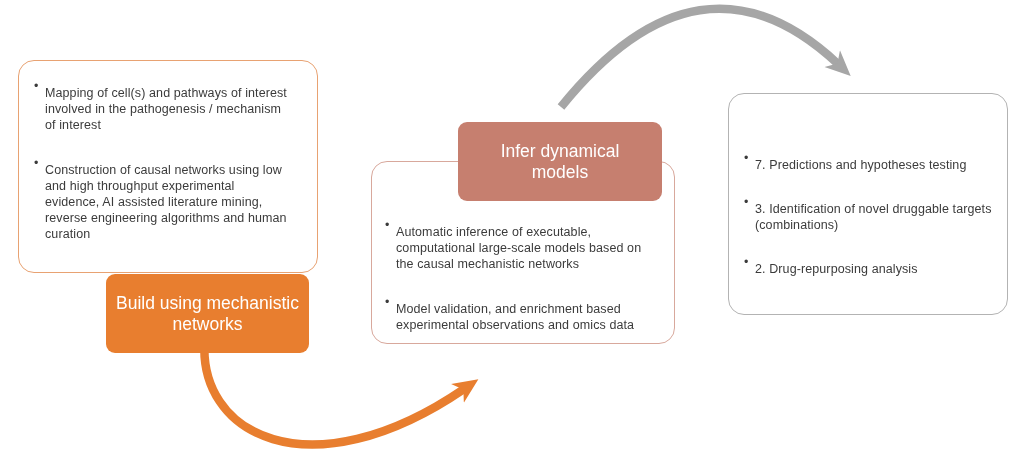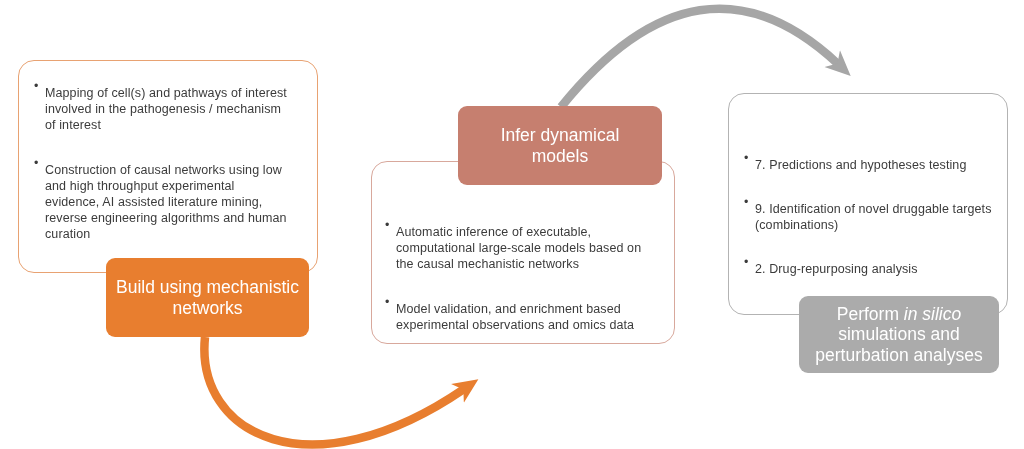--- a/index.html
+++ b/index.html
@@ -61,20 +61,21 @@
     z-index: 3;
     color: #ffffff;
     border-radius: 9px;
     display: flex;
     align-items: center;
     justify-content: center;
     text-align: center;
     font-size: 17.5px;
     line-height: 1.18;
     box-sizing: border-box;
+    margin-top: 16px;
   }
   .label-build   { left: 106px; top: 258px; width: 203px; height: 79px; padding: 0 10px; background: #E87E2F; }
   .label-infer   { left: 458px; top: 106px; width: 204px; height: 79px; padding: 0 22px; background: #C67F6F; }
   .label-perform { left: 799px; top: 296px; width: 200px; height: 77px; padding: 0 8px;  background: #ABABAB; }
   .italic { font-style: italic; }
 </style>
 </head>
 <body>
 
 <div class="canvas">
@@ -127,28 +128,23 @@
   </div>
 
   <section class="box box-right" style="border-color: rgb(179, 179, 179);">
     <ul class="bullets">
       <li>
         <span class="bullet-dot">•</span>
         <span class="bullet-text">7. Predictions and hypotheses testing</span>
       </li>
       <li>
         <span class="bullet-dot">•</span>
-        <span class="bullet-text">9. Identification of novel druggable targets (combinations)</span>
+        <span class="bullet-text">3. Identification of novel druggable targets (combinations)</span>
       </li>
       <li>
         <span class="bullet-dot">•</span>
         <span class="bullet-text">2. Drug-repurposing analysis</span>
       </li>
     </ul>
   </section>
 
-  <div class="stage-label label-perform" style="background-color: rgb(171, 171, 171);">
-    <span>
-      <span>Perform </span><span class="italic">in silico </span><span>simulations and perturbation analyses</span>
-    </span>
-  </div>
 
 </div>
 
 </body></html>

